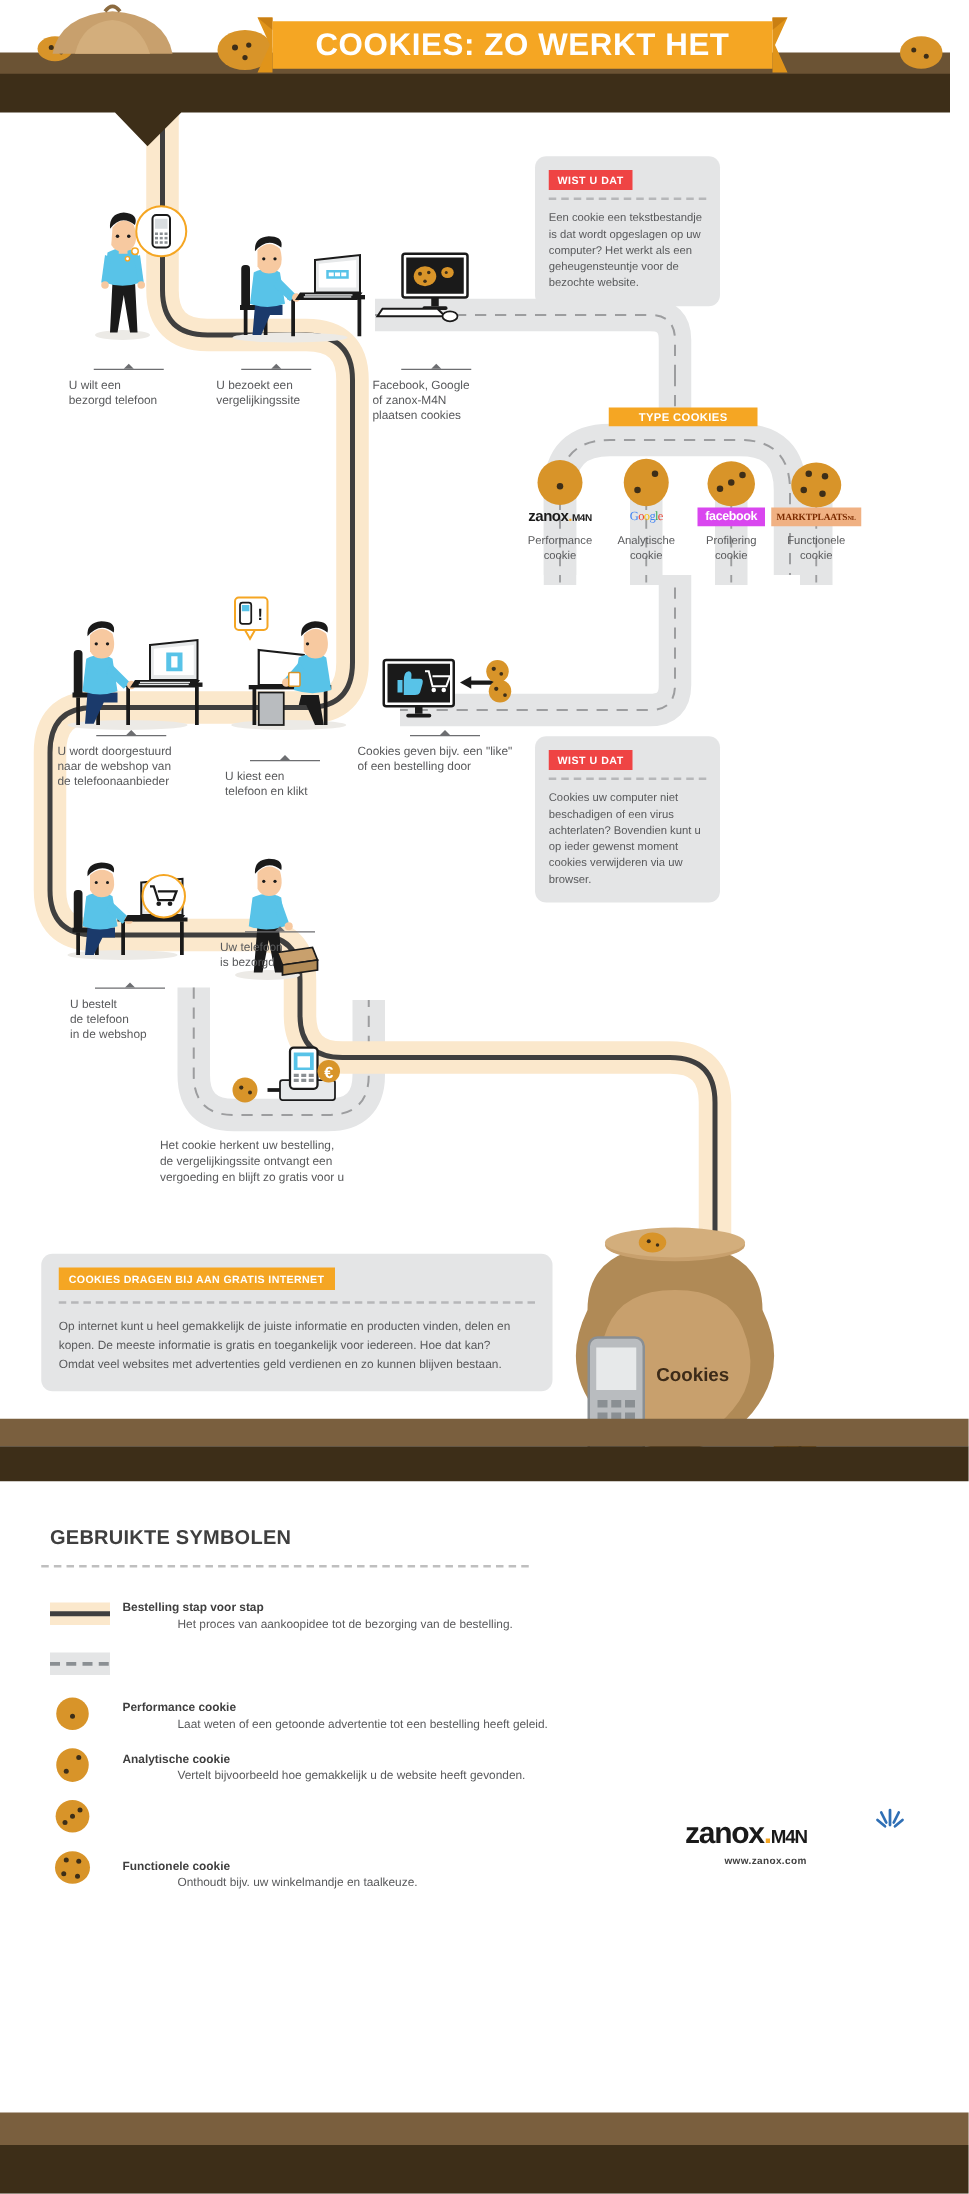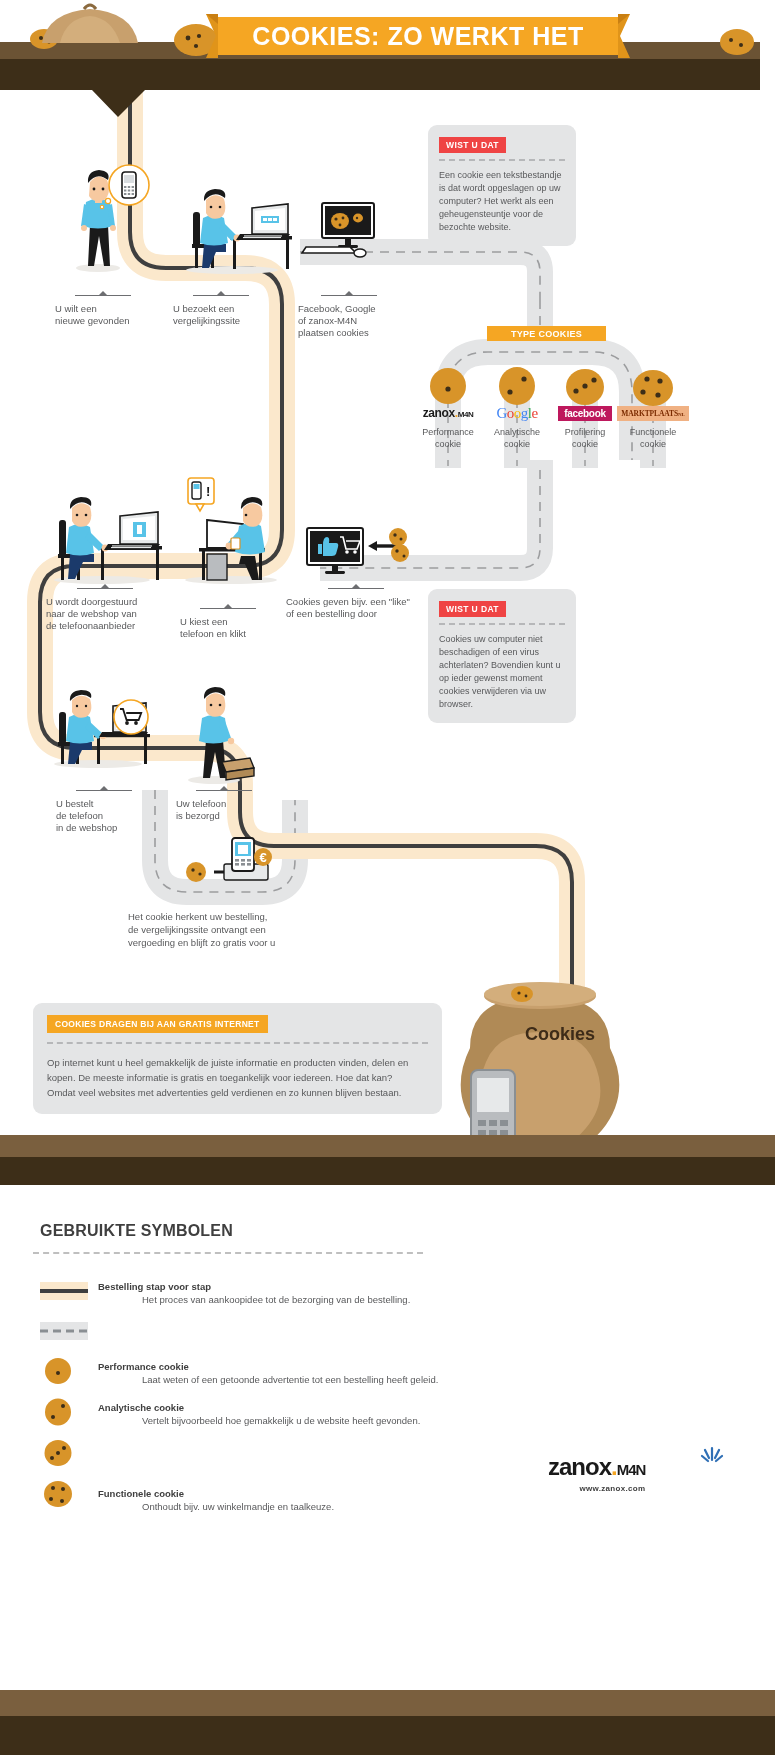--- a/index.html
+++ b/index.html
@@ -58,47 +58,47 @@
     z-index: 6;
   }
   .cookie-type-col { position: absolute; width: 72px; text-align: center; z-index: 6; }
   .cookie-type-name { font-size: 9px; line-height: 12px; color: #58595b; margin-top: 5px; }
   .logo-box { height: 16px; display: flex; align-items: center; justify-content: center; }
 
   
   .logo-zanox { font-size: 12px; font-weight: bold; color: #1a1a1a; letter-spacing: -.4px; }
   .logo-zanox .dot { color: #f5a623; }
   .logo-zanox .m4n { font-size: 8px; }
-  .logo-google { font-size: 15px; font-family: "Liberation Serif", serif; letter-spacing: -.5px; }
+  .logo-google { font-size: 10px; font-family: "Liberation Serif", serif; letter-spacing: -.5px; }
   .logo-google .b { color: #4285f4; } .logo-google .r { color: #ea4335; }
   .logo-google .y { color: #fbbc05; } .logo-google .g { color: #34a853; }
   .logo-fb {
-    background: #be185d; color: #fff; font-size: 10px; font-weight: bold;
+    background: #d946ef; color: #fff; font-size: 10px; font-weight: bold;
     padding: 2px 6px; letter-spacing: -.3px;
   }
   .logo-mp {
     background: #f0b183; color: #7b2b00; font-size: 7.5px; font-weight: bold;
     padding: 3px 4px; font-family: "Liberation Serif", serif; letter-spacing: -.1px;
   }
 
   
   .gratis-box {
     position: absolute; left: 33px; top: 1003px; width: 409px;
     background: #e4e5e6; border-radius: 9px; padding: 10px 14px 14px; z-index: 5;
   }
   .gratis-tag {
     display: inline-block; background: #f5a623; color: #fff;
     font-size: 8.5px; font-weight: bold; padding: 4px 8px; letter-spacing: .3px;
   }
   .gratis-dash { border-top: 2px dashed #b6b7b9; margin: 9px 0 11px; }
   .gratis-text { font-size: 9.5px; line-height: 15px; color: #58595b; }
 
   .jar-label {
-    position: absolute; left: 525px; top: 1024px; width: 100px;
-    font-size: 18px; font-weight: bold; color: #3d2b18; z-index: 7;
+    position: absolute; left: 525px; top: 1092px; width: 100px;
+    font-size: 15px; font-weight: bold; color: #3d2b18; z-index: 7;
   }
 
   
   .legend-title {
     position: absolute; left: 40px; top: 1222px;
     font-size: 16px; font-weight: bold; color: #3f3f3f; letter-spacing: .2px; z-index: 5;
   }
   .legend-dash {
     position: absolute; left: 33px; top: 1252px; width: 390px;
     border-top: 2px dashed #bfbfbf; z-index: 5;
@@ -542,21 +542,21 @@
           <path d="M10 8 l-6 5"></path>
     </g>
   </g>
 </svg>
 
 <div class="header-title">COOKIES: ZO WERKT HET</div>
 
 <div class="step-label" style="left:55px; top:295px; width:96px;">
   <div class="step-rule"></div>
   <div>U wilt een</div>
-  <div>nieuwe gevonden</div>
+  <div>bezorgd telefoon</div>
 </div>
 <div class="step-label" style="left:173px; top:295px; width:96px;">
   <div class="step-rule"></div>
   <div>U bezoekt een</div>
   <div>vergelijkingssite</div>
 </div>
 <div class="step-label" style="left:298px; top:295px; width:102px;">
   <div class="step-rule"></div>
   <div>Facebook, Google</div>
   <div>of zanox-M4N</div>
@@ -577,21 +577,21 @@
   <div class="step-rule"></div>
   <div>Cookies geven bijv. een "like"</div>
   <div>of een bestelling door</div>
 </div>
 <div class="step-label" style="left:56px; top:790px; width:96px;">
   <div class="step-rule"></div>
   <div>U bestelt</div>
   <div>de telefoon</div>
   <div>in de webshop</div>
 </div>
-<div class="step-label" style="left:176px; top:790px; width:96px;">
+<div class="step-label" style="left:176px; top:745px; width:96px;">
   <div class="step-rule"></div>
   <div>Uw telefoon</div>
   <div>is bezorgd</div>
 </div>
 
 <div class="step-label" style="left:128px; top:910px; width:200px; line-height:13px;">
   <div>Het cookie herkent uw bestelling,</div>
   <div>de vergelijkingssite ontvangt een</div>
   <div>vergoeding en blijft zo gratis voor u</div>
 </div>

